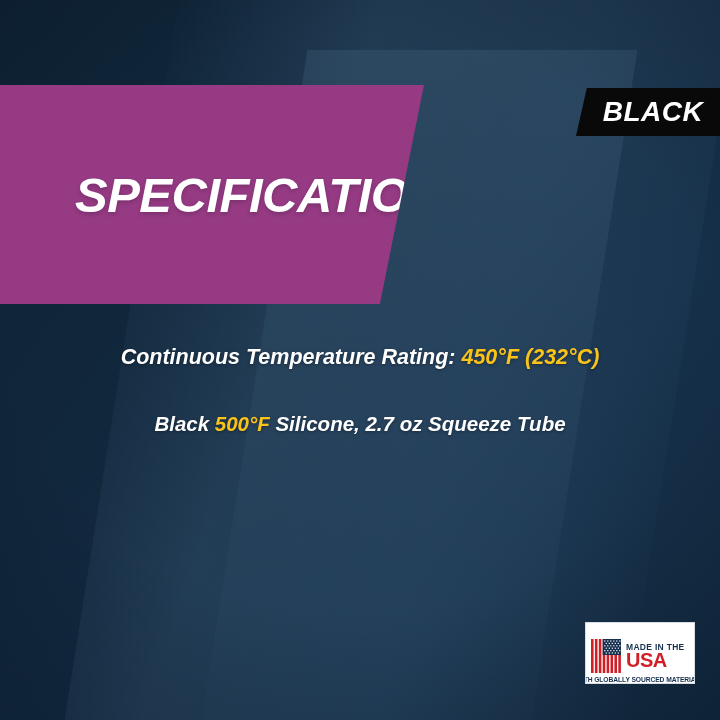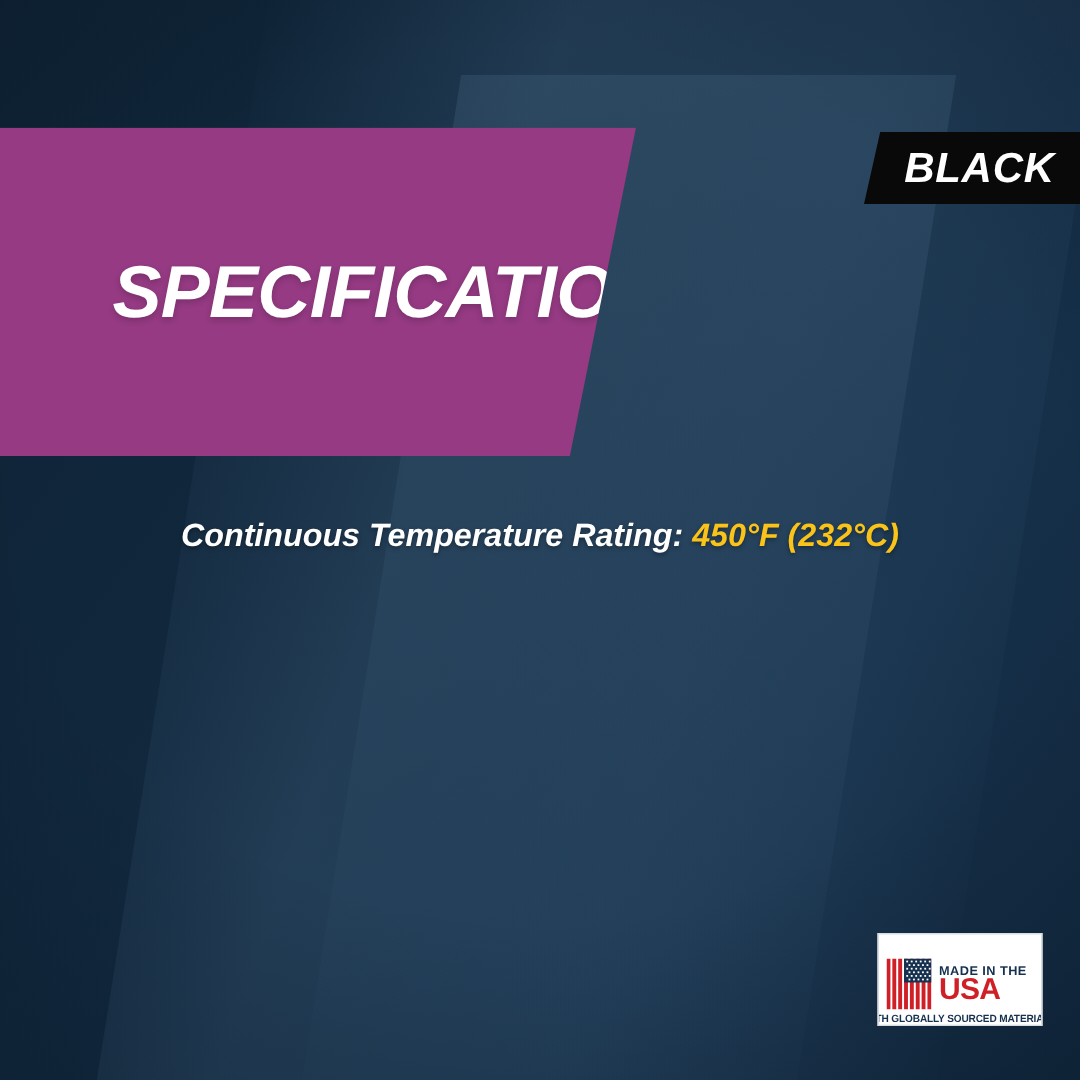--- a/index.html
+++ b/index.html
@@ -209,20 +209,23 @@
     <span class="black-badge-label">BLACK</span>
   </div>
 
   <div class="spec-lines">
 
 
     <div class="spec-line l2">
       <span>Continuous Temperature Rating: </span><span class="hl">450°F (232°C)</span>
     </div>
 
+    <div class="spec-line l3">
+      <span>Black </span><span class="hl">500°F</span><span> Silicone, 2.7 oz Squeeze Tube</span>
+    </div>
 
 
   </div>
 
   <div class="usa-badge">
     <div class="usa-top">
       <div class="usa-flag">
         <svg width="30" height="34" viewBox="0 0 30 34" xmlns="http://www.w3.org/2000/svg">
           <g>
             <rect x="0" y="0" width="2.6" height="34" fill="#cf2027"></rect>

